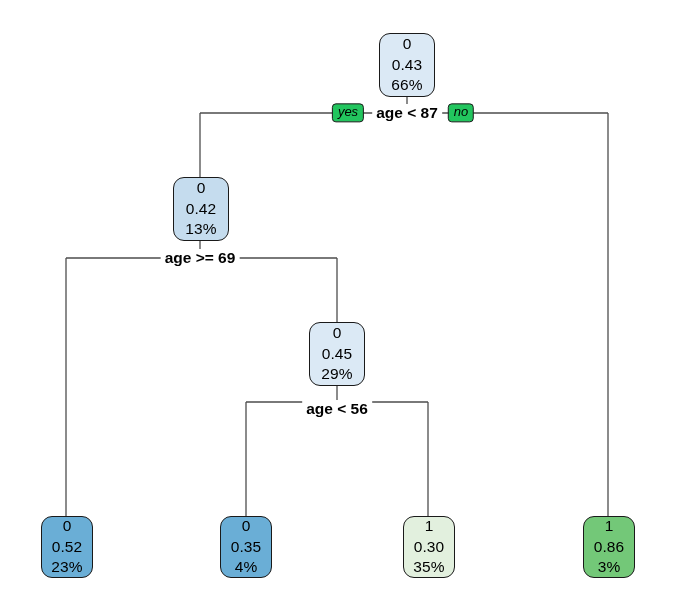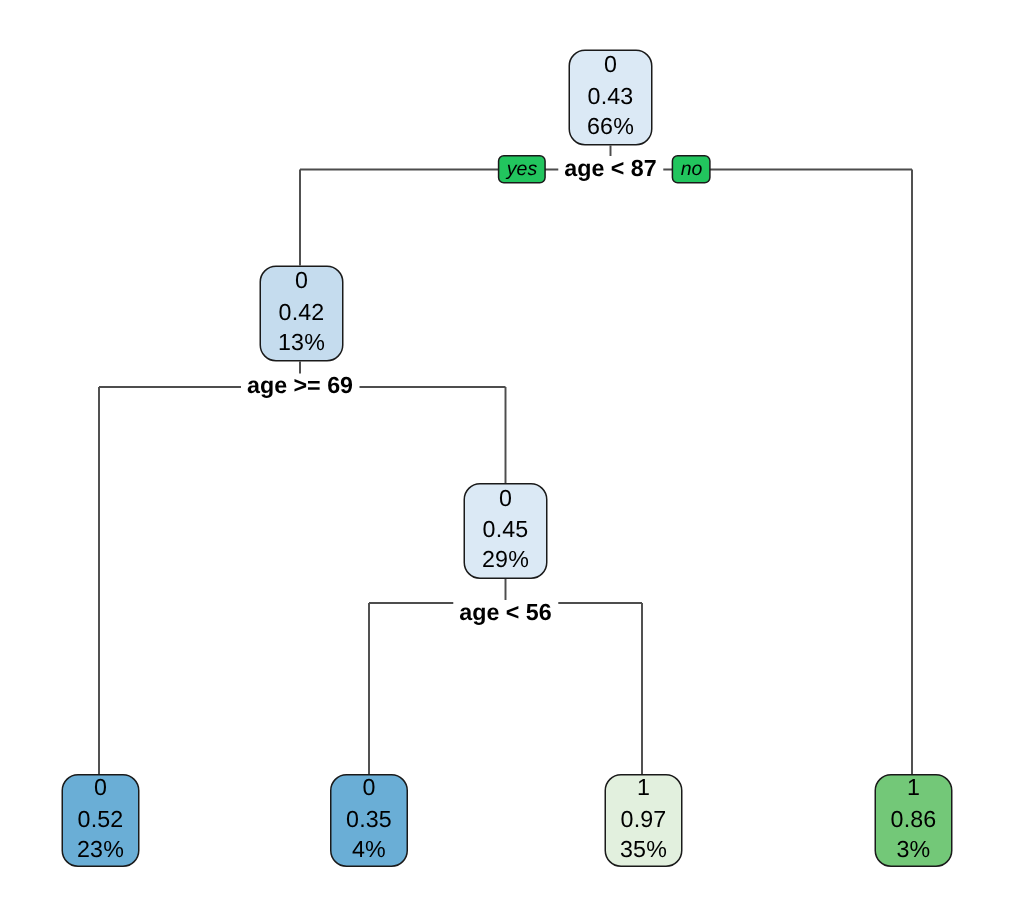--- a/index.html
+++ b/index.html
@@ -111,21 +111,21 @@
         <span class="node-line">0.52</span>
         <span class="node-line">23%</span>
       </div>
       <div class="node-box" style="left: 220px; top: 516px; width: 52px; height: 62px; background: rgb(106, 174, 214);">
         <span class="node-line">0</span>
         <span class="node-line">0.35</span>
         <span class="node-line">4%</span>
       </div>
       <div class="node-box" style="left: 403px; top: 516px; width: 52px; height: 62px; background: rgb(226, 240, 222);">
         <span class="node-line">1</span>
-        <span class="node-line">0.97</span>
+        <span class="node-line">0.30</span>
         <span class="node-line">35%</span>
       </div>
       <div class="node-box" style="left: 583px; top: 516px; width: 52px; height: 62px; background: rgb(115, 200, 120);">
         <span class="node-line">1</span>
         <span class="node-line">0.86</span>
         <span class="node-line">3%</span>
       </div>
     </div>
   <div id="label-layer">
       <div class="split-label" style="left: 407px; top: 113px; text-align: right;">age &lt; 87</div>

